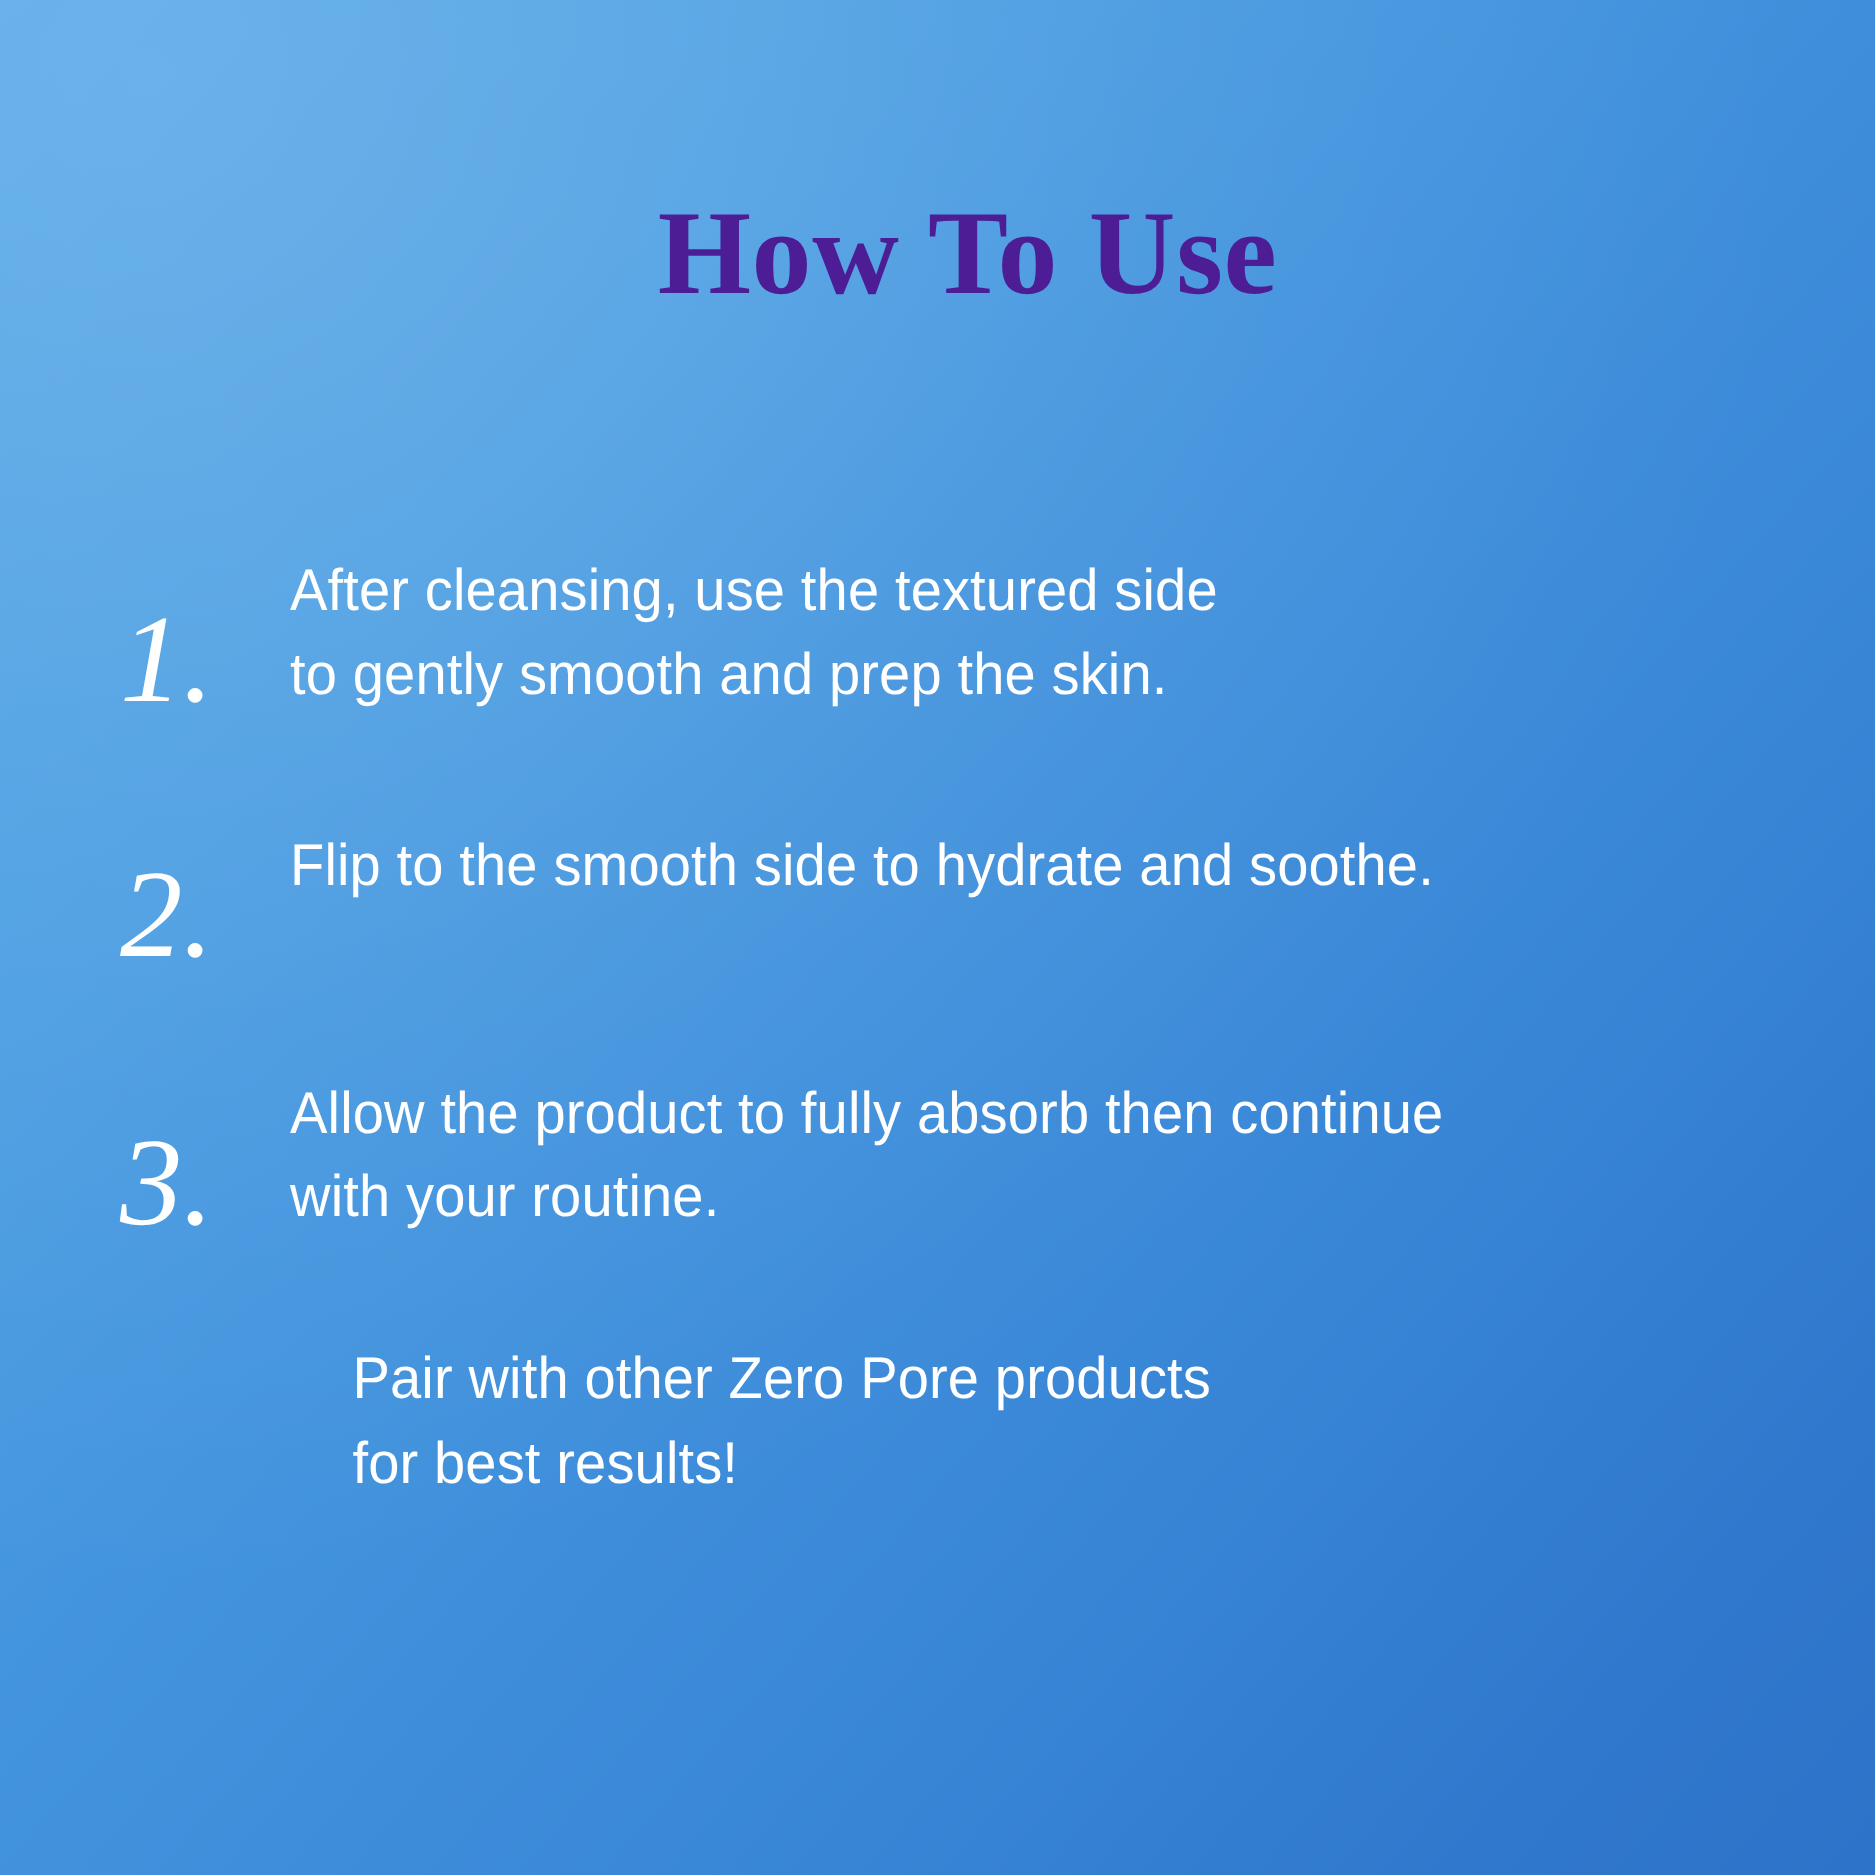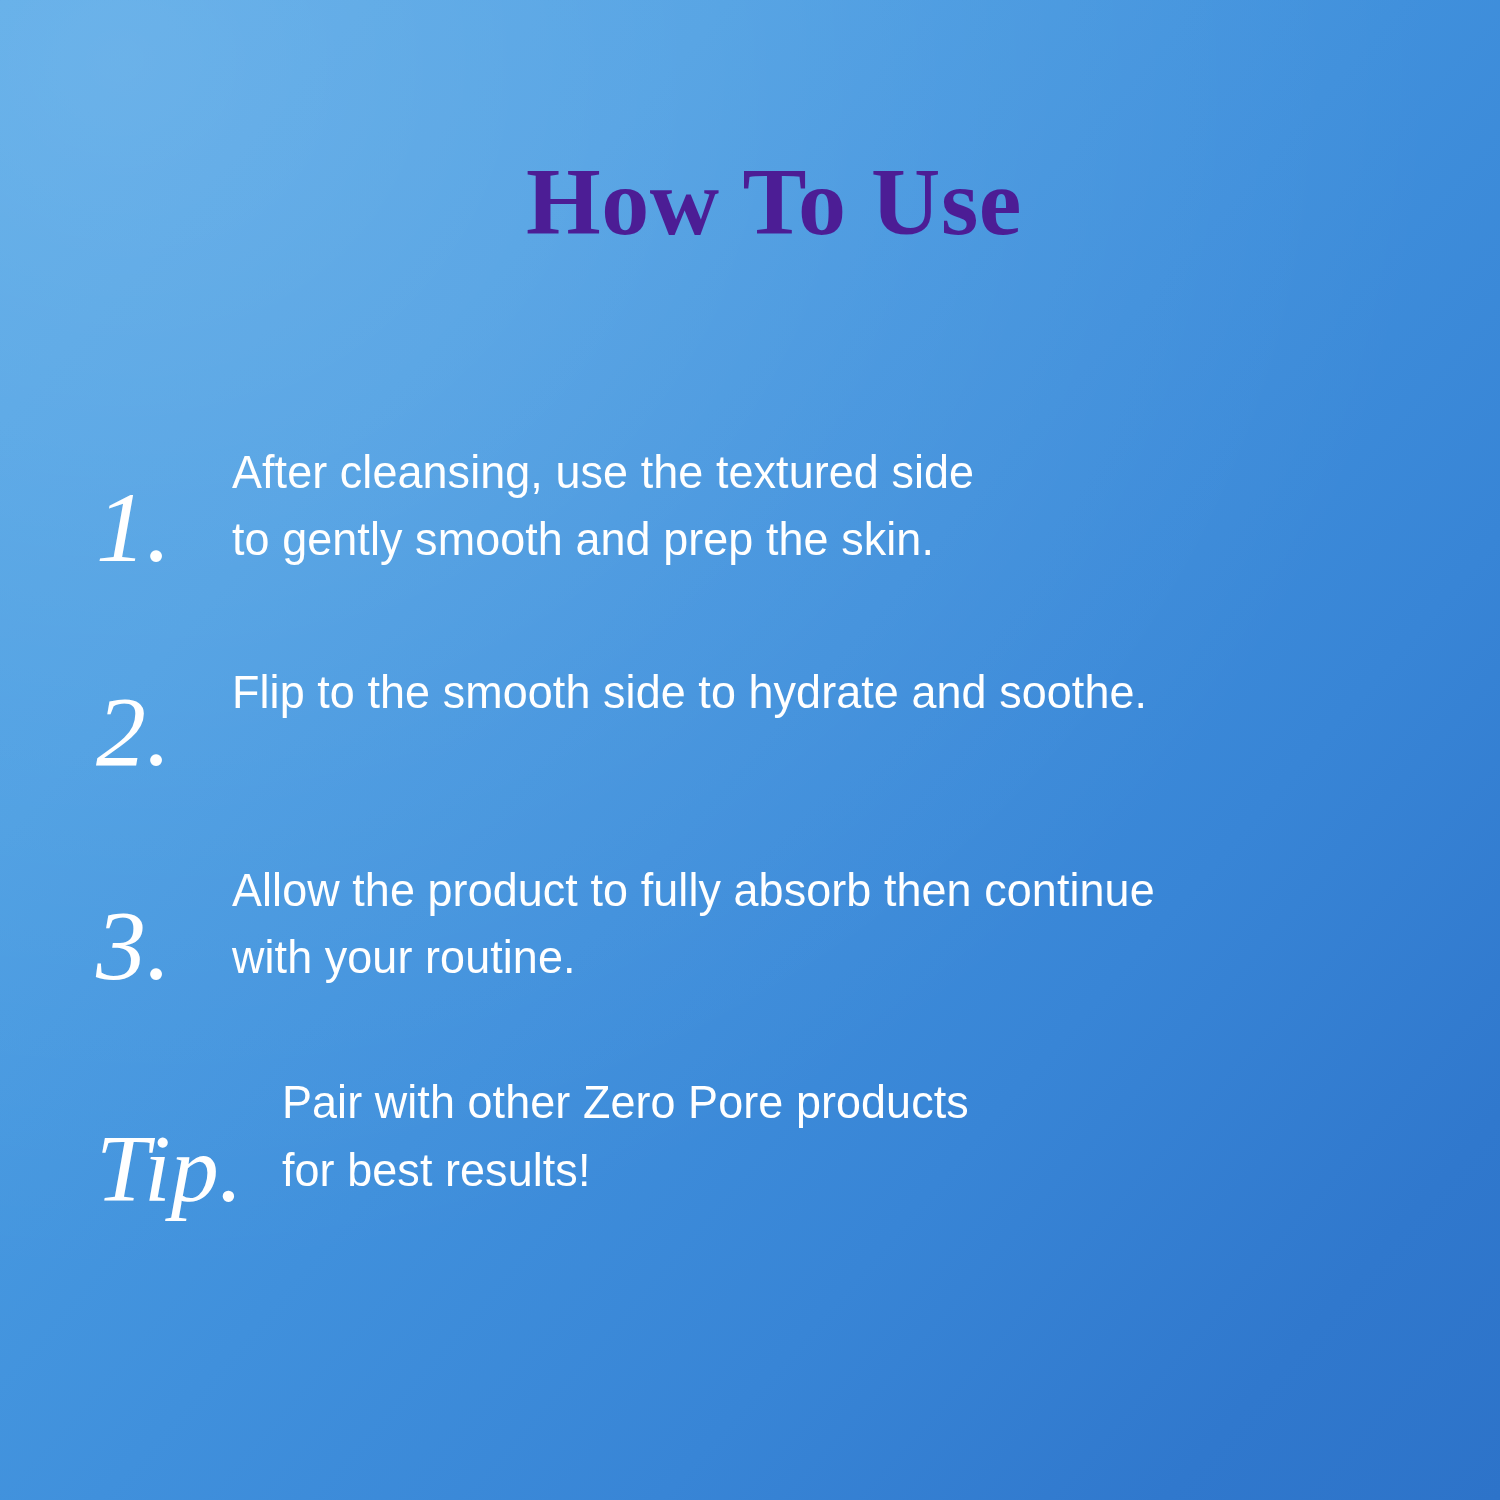--- a/index.html
+++ b/index.html
@@ -126,21 +126,20 @@
 
     <div class="step s3">
       <div class="marker">3.</div>
       <div class="step-body">
         <span class="step-line">Allow the product to fully absorb then continue</span>
         <span class="step-line">with your routine.</span>
       </div>
     </div>
 
     <div class="step tip">
-      <div class="marker">Tip.</div>
       <div class="step-body">
         <span class="step-line">Pair with other Zero Pore products</span>
         <span class="step-line">for best results!</span>
       </div>
     </div>
 
   </div>
 
 </div>
 

